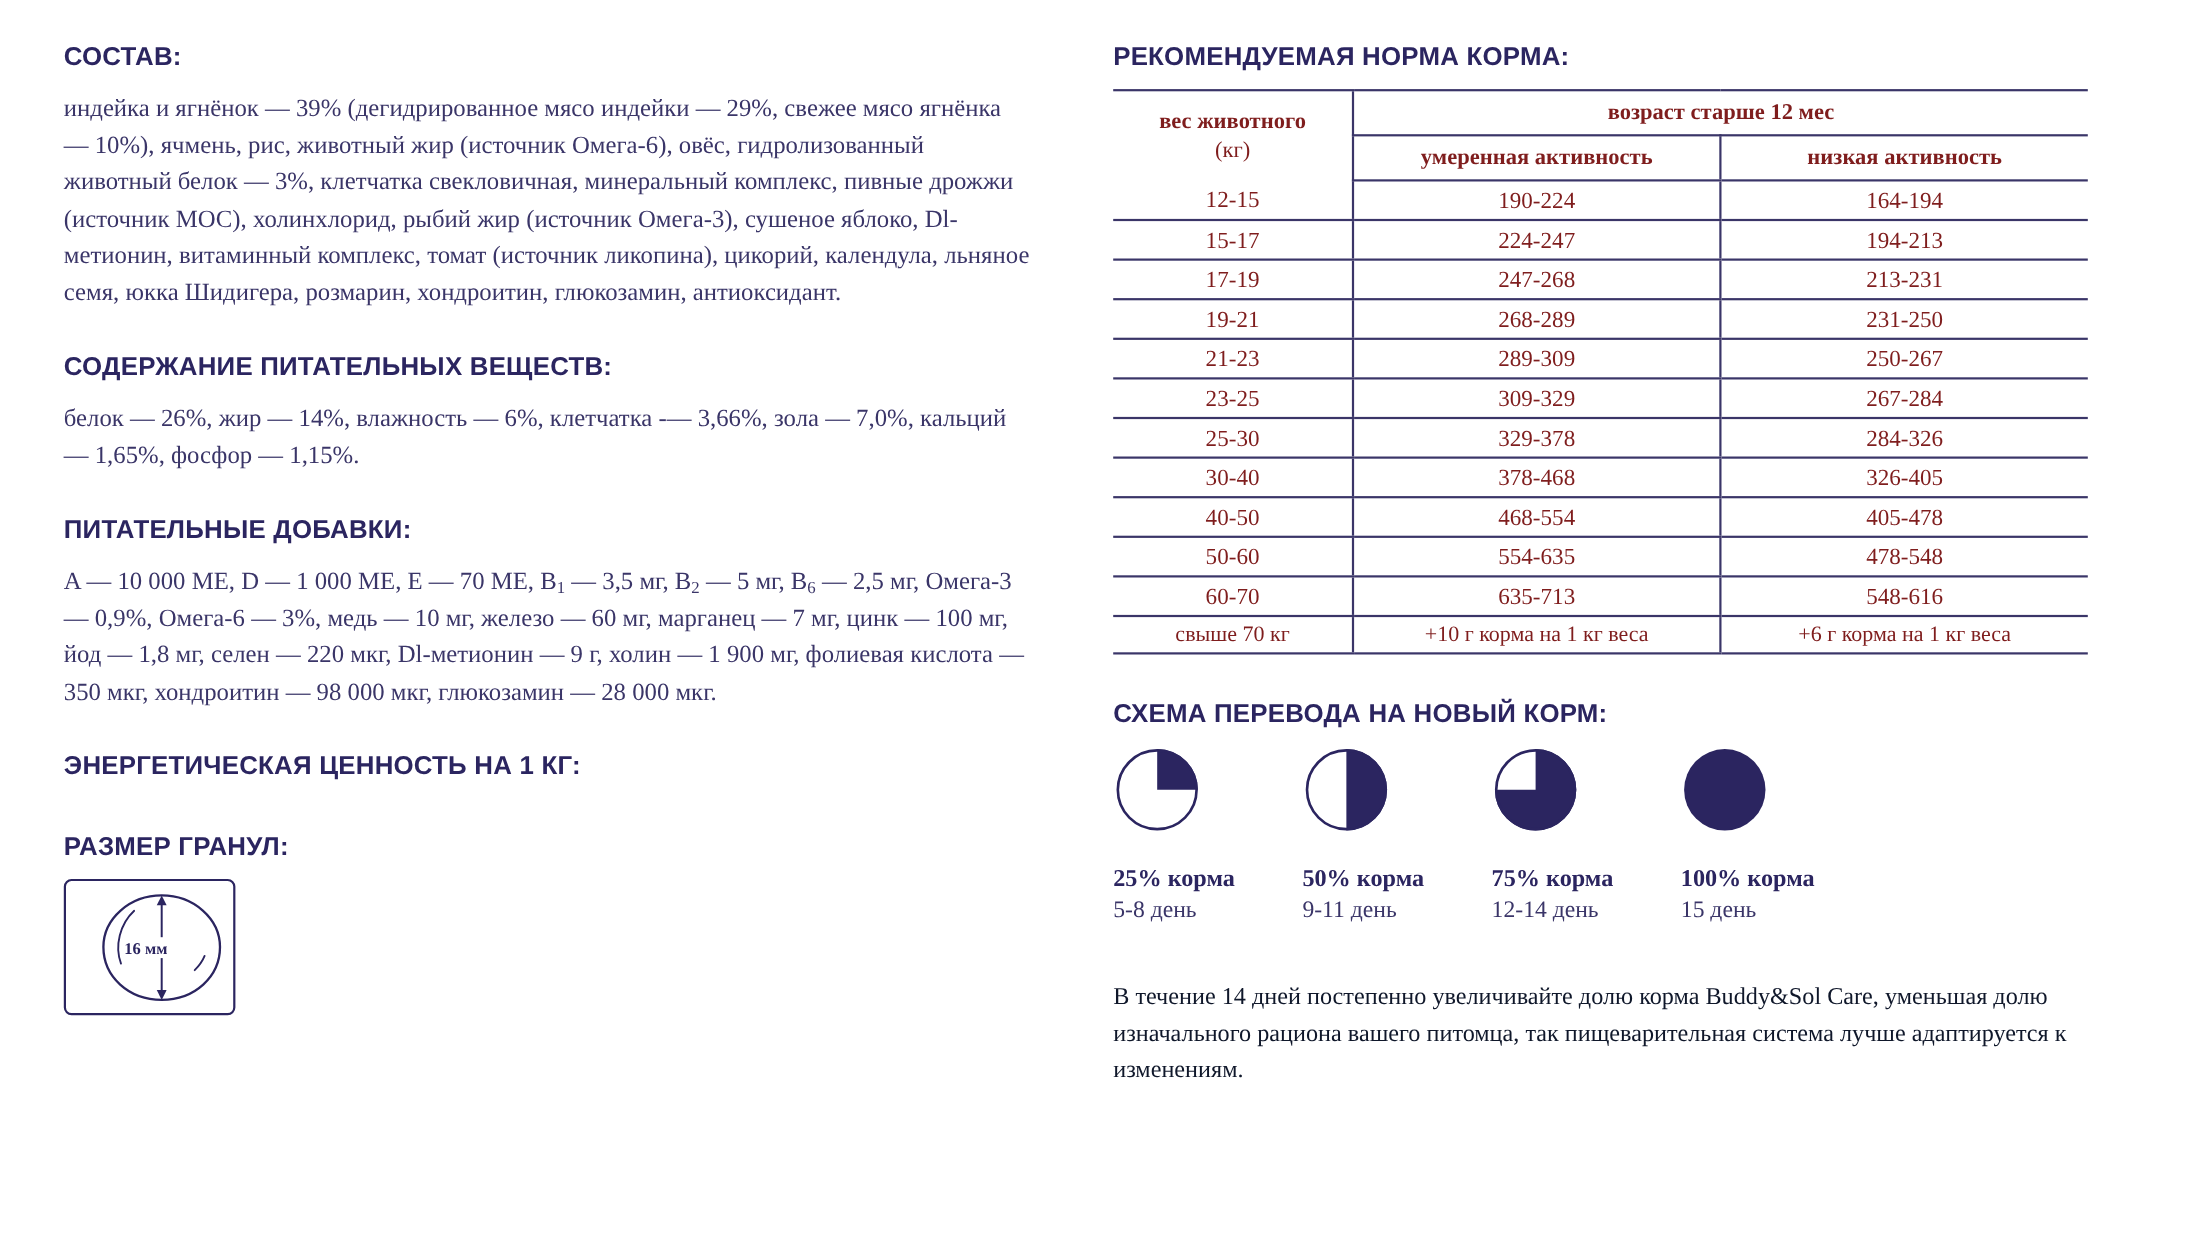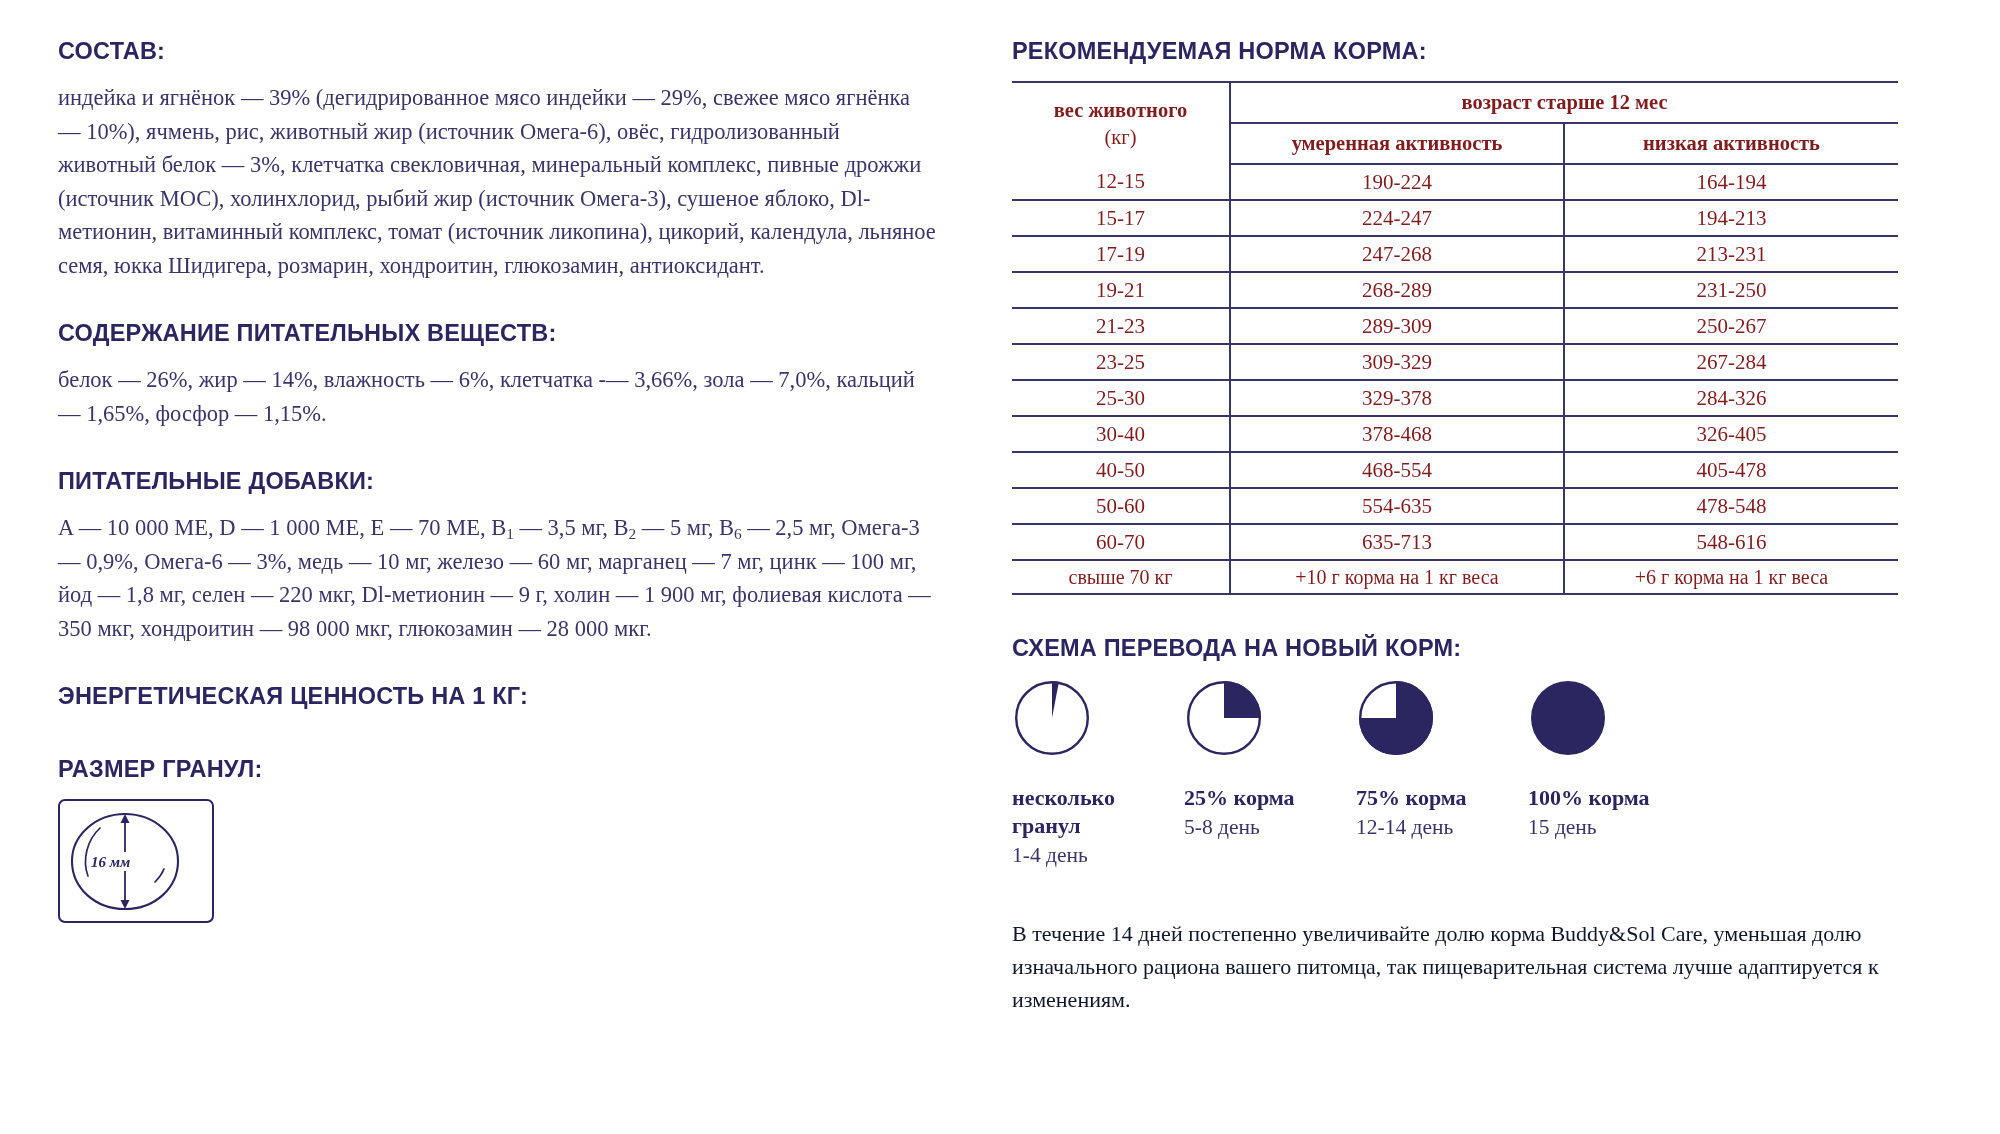--- a/index.html
+++ b/index.html
@@ -134,23 +134,22 @@
   }
 
   
   .granule-box {
     width: 152px;
     height: 120px;
     border: 2.6px solid #2B2560;
     border-radius: 7px;
     display: flex;
     align-items: center;
-    justify-content: flex-start;
+    justify-content: flex-end;
     margin-top: 6px;
-    font-style: italic;
   }
 </style>
 </head>
 <body>
 
 <div class="page">
 
   <div class="col-left">
 
     <div class="block">
@@ -286,36 +285,36 @@
           </tbody>
       </table>
     </div>
 
     <div style="margin-top:40px;">
       <h2 class="section-title">СХЕМА ПЕРЕВОДА НА НОВЫЙ КОРМ:</h2>
       <div class="scheme-row" id="scheme-row">
           <div class="scheme-item">
             <div class="pie-wrap">
               <svg width="80" height="80" viewBox="0 0 80 80">
-                <path d="M 40 40 L 40 3 A 37 37 0 0 1 46.93 3.66 Z" fill="#2B2560"></path>
-                <circle cx="40" cy="40" r="35.8" fill="none" stroke="#2B2560" stroke-width="2.4"></circle>
-              </svg>
-            </div>
-            <div class="scheme-label">несколько гранул</div>
-            <div class="scheme-days">1-4 день</div>
-          </div>
-          <div class="scheme-item">
-            <div class="pie-wrap">
-              <svg width="80" height="80" viewBox="0 0 80 80">
                 <path d="M 40 40 L 40 3 A 37 37 0 0 1 77.00 40.00 Z" fill="#2B2560"></path>
                 <circle cx="40" cy="40" r="35.8" fill="none" stroke="#2B2560" stroke-width="2.4"></circle>
               </svg>
             </div>
             <div class="scheme-label">25% корма</div>
             <div class="scheme-days">5-8 день</div>
+          </div>
+          <div class="scheme-item">
+            <div class="pie-wrap">
+              <svg width="80" height="80" viewBox="0 0 80 80">
+                <path d="M 40 40 L 40 3 A 37 37 0 0 1 40.00 77.00 Z" fill="#2B2560"></path>
+                <circle cx="40" cy="40" r="35.8" fill="none" stroke="#2B2560" stroke-width="2.4"></circle>
+              </svg>
+            </div>
+            <div class="scheme-label">50% корма</div>
+            <div class="scheme-days">9-11 день</div>
           </div>
           <div class="scheme-item">
             <div class="pie-wrap">
               <svg width="80" height="80" viewBox="0 0 80 80">
                 <path d="M 40 40 L 40 3 A 37 37 0 1 1 3.00 40.00 Z" fill="#2B2560"></path>
                 <circle cx="40" cy="40" r="35.8" fill="none" stroke="#2B2560" stroke-width="2.4"></circle>
               </svg>
             </div>
             <div class="scheme-label">75% корма</div>
             <div class="scheme-days">12-14 день</div>

